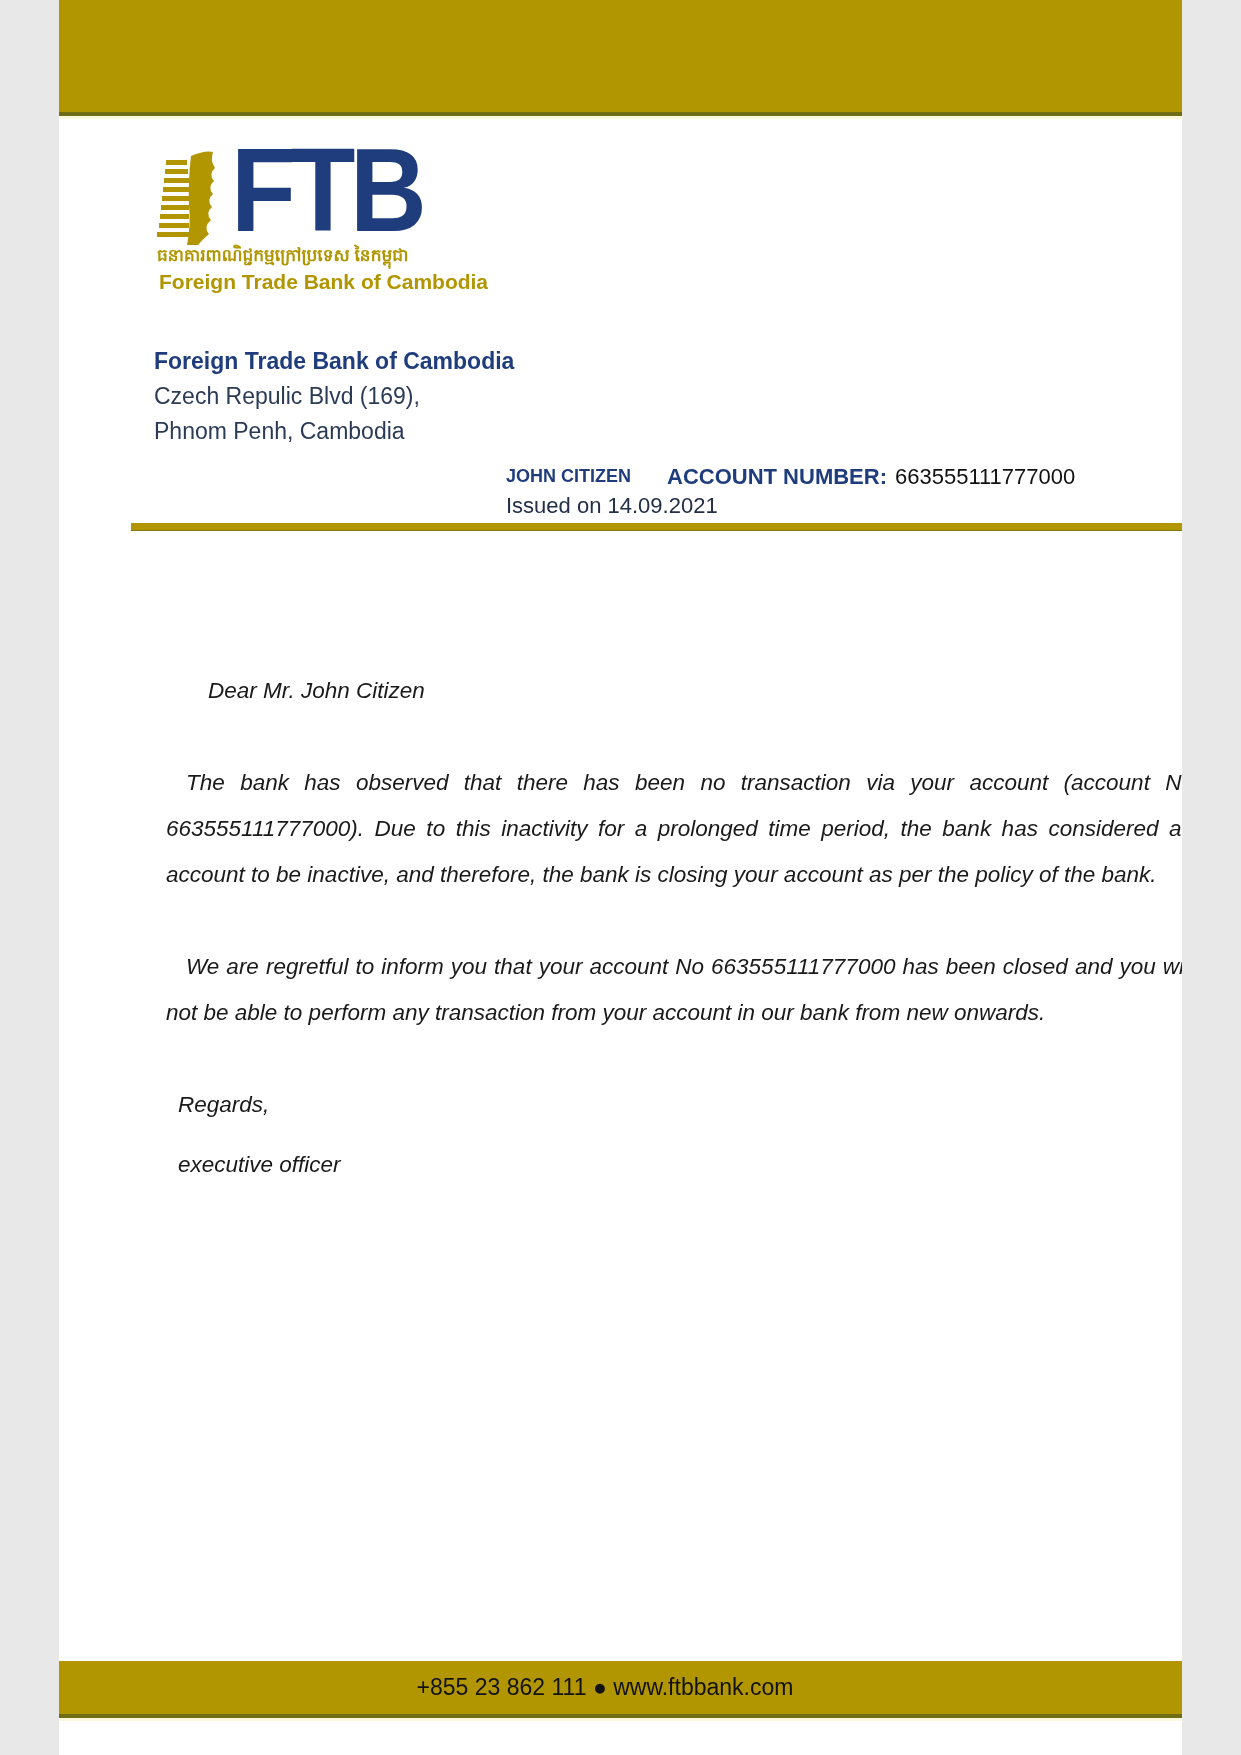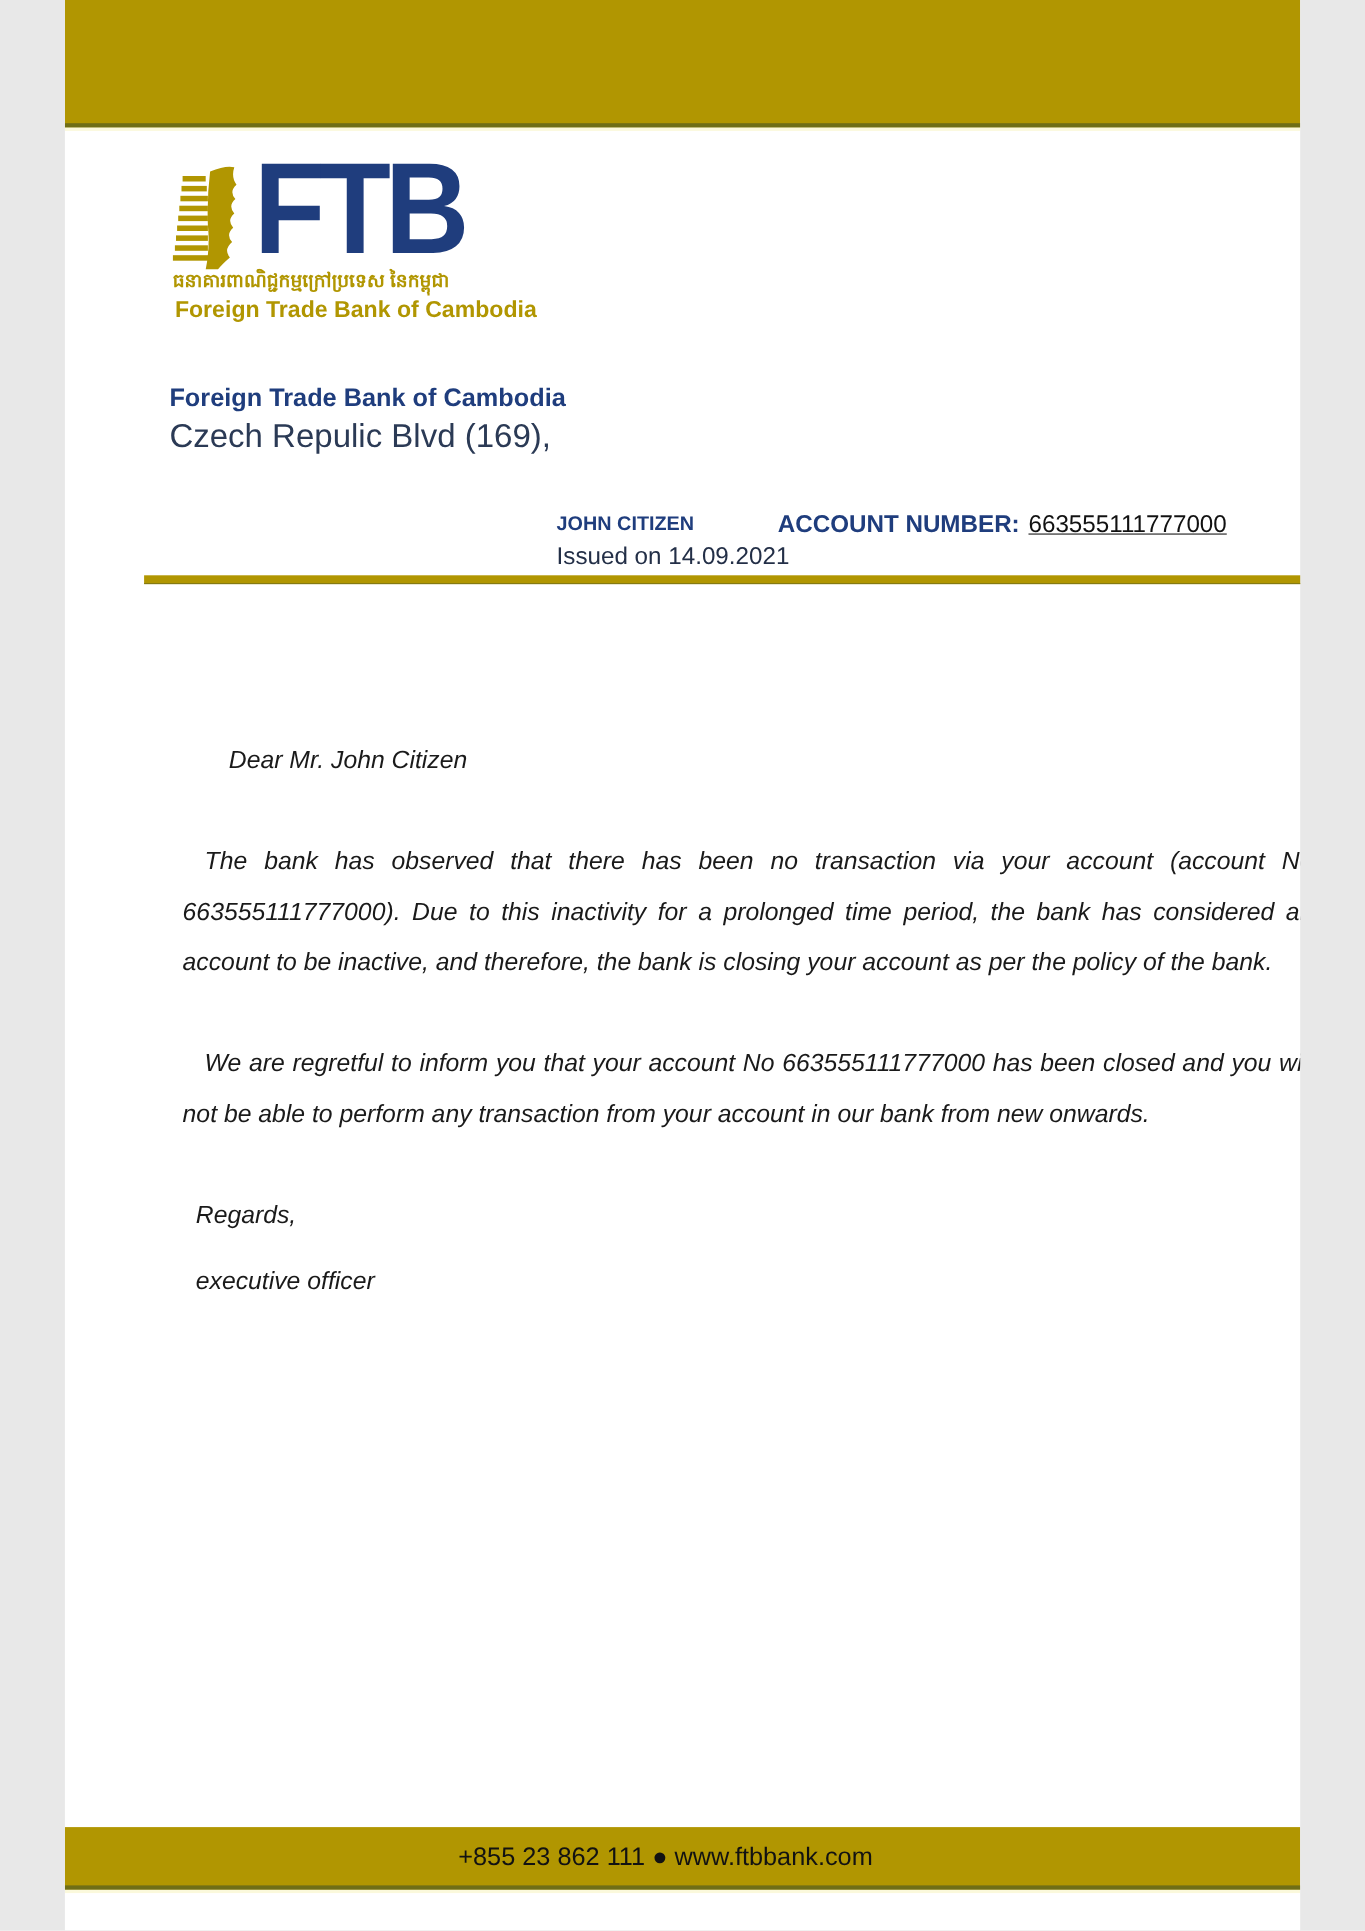--- a/index.html
+++ b/index.html
@@ -27,26 +27,26 @@
     font-size:118px;font-weight:bold;color:#1F3D7D;
     letter-spacing:-6px;line-height:1;
     transform:scaleX(0.90);transform-origin:left top;
     white-space:nowrap;
   }
   .logo-khmer{position:absolute;left:0;top:96px;width:300px;font-size:17px;font-weight:bold;color:#B19601;white-space:nowrap;overflow:hidden;letter-spacing:0px;}
   .logo-fullname{position:absolute;left:2px;top:122px;font-size:21px;font-weight:bold;color:#B19601;white-space:nowrap;}
   
   .address{position:absolute;left:95px;top:344px;line-height:35px;}
   .address-name{font-size:23px;font-weight:bold;color:#1F3D7D;}
-  .address-line{font-size:30px;color:#2B3A55;}
+  .address-line{font-size:23px;color:#2B3A55;}
   
   .recipient{position:absolute;left:447px;top:462px;line-height:29px;}
   .recipient-name{font-size:18px;font-weight:bold;color:#1F3D7D;}
   .issue-date{font-size:22px;color:#232F47;}
-  .account-info{position:absolute;left:648px;top:462px;line-height:29px;white-space:nowrap;text-decoration:underline;}
+  .account-info{position:absolute;left:608px;top:462px;line-height:29px;white-space:nowrap;}
   .acct-label{display:inline-block;min-width:197px;font-size:22px;font-weight:bold;color:#1F3D7D;margin-right:8px;}
   .acct-value{font-size:22px;color:#111111;}
   
   .divider{position:absolute;left:72px;top:523px;width:1069px;height:7px;background:#B19601;border-bottom:1px solid #847A12;}
   
   .letter{position:absolute;left:107px;top:668px;width:1028px;font-size:22.5px;line-height:46px;color:#1a1a1a;font-style:italic;}
   .salutation{text-indent:42px;margin:0 0 46px 0;}
   .letter p{margin:0 0 46px 0;text-indent:20px;text-align:justify;}
   .closing-line{margin:0 0 14px 12px;line-height:46px;}
 </style>
@@ -74,20 +74,21 @@
       </g>
     </svg>
     <div class="logo-acronym">FTB</div>
     <div class="logo-khmer">ធនាគារពាណិជ្ជកម្មក្រៅប្រទេស នៃកម្ពុជា</div>
     <div class="logo-fullname">Foreign Trade Bank of Cambodia</div>
   </div>
 
   <div class="address">
     <div class="address-name">Foreign Trade Bank of Cambodia</div>
     <div class="address-line">Czech Repulic Blvd (169),</div>
+    <div class="address-line">Phnom Penh, Cambodia</div>
   </div>
 
   <div class="recipient">
     <div class="recipient-name">JOHN CITIZEN</div>
     <div class="issue-date">Issued on 14.09.2021</div>
   </div>
 
   <div class="account-info">
     <div>
       <span class="acct-label">ACCOUNT NUMBER:</span><span class="acct-value">663555111777000</span>

